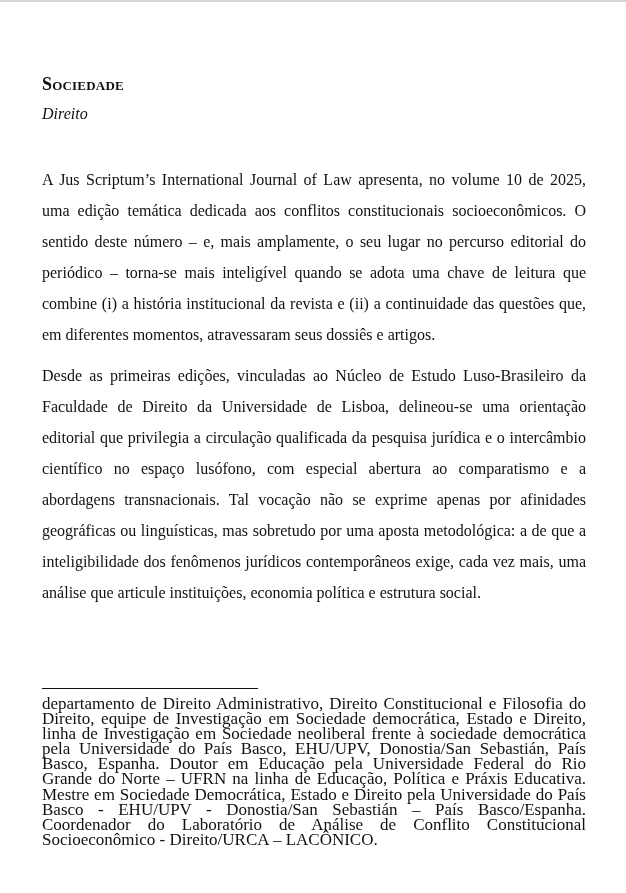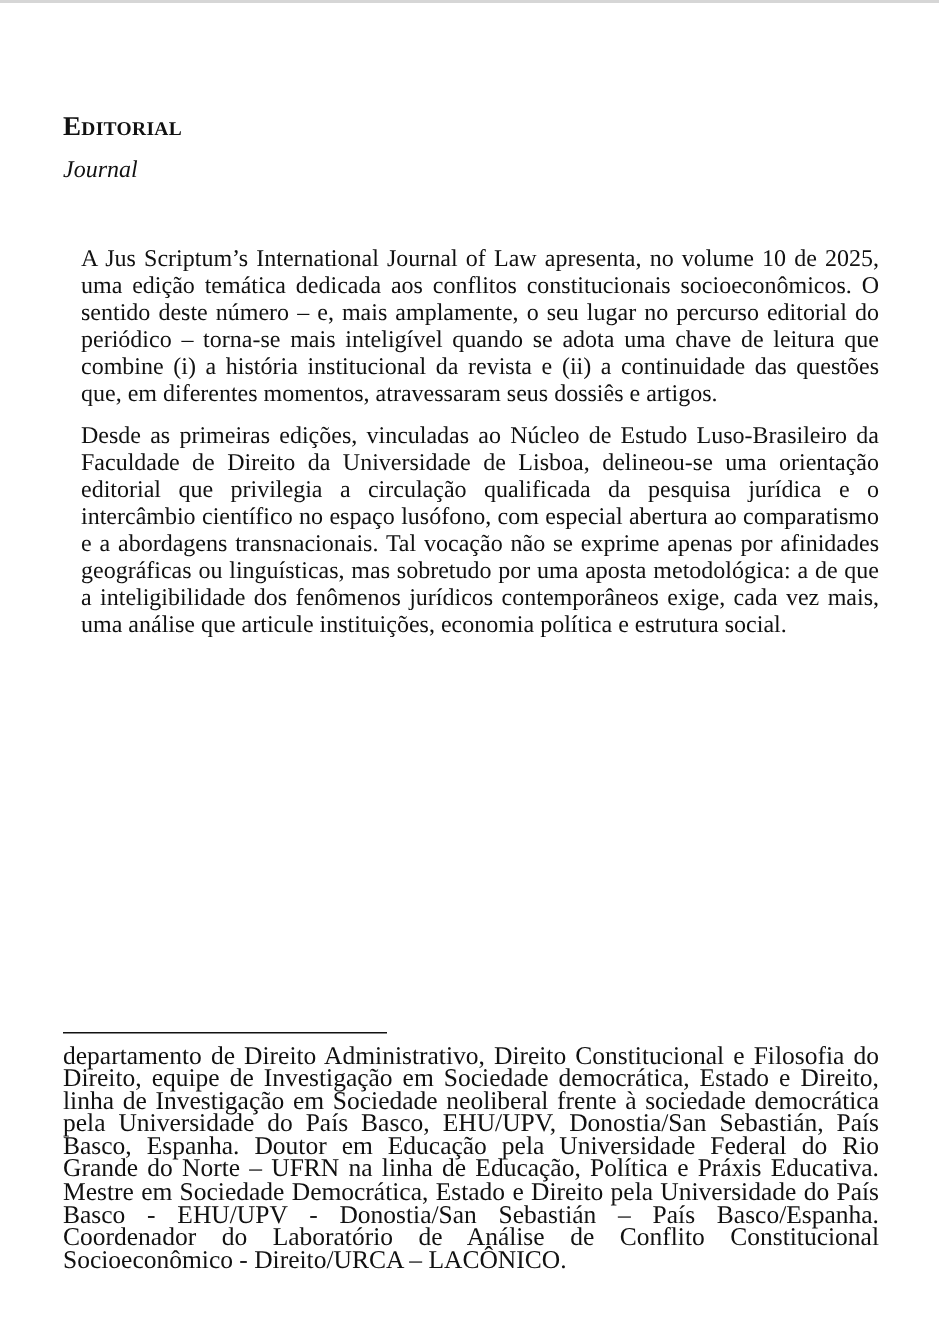--- a/index.html
+++ b/index.html
@@ -45,23 +45,23 @@
       font-style: italic;
       margin: 0;
     }
     .body-text {
       position: absolute;
       top: 164px;
       left: 0;
       width: 544px;
     }
     .para {
-      margin: 0 0 10px 12px;
+      margin: 0 0 10px 0;
       font-size: 16px;
-      line-height: 18px;
+      line-height: 31px;
       text-align: justify;
       text-align-last: left;
     }
     .footnote-rule {
       position: absolute;
       top: 688px;
       left: 0;
       width: 216px;
       height: 1px;
       background: #111111;
@@ -77,22 +77,22 @@
       text-align-last: left;
       margin: 0;
     }
   </style>
 </head>
 <body>
 
 <div class="top-border"></div>
 
 <div class="page">
-  <h1 class="title">Editorial</h1>
-  <p class="subtitle">Journal</p>
+  <h1 class="title">Sociedade</h1>
+  <p class="subtitle">Direito</p>
 
   <div class="body-text">
     <p class="para">A Jus Scriptum’s International Journal of Law apresenta, no volume 10 de 2025, uma edição temática dedicada aos conflitos constitucionais socioeconômicos. O sentido deste número – e, mais amplamente, o seu lugar no percurso editorial do periódico – torna-se mais inteligível quando se adota uma chave de leitura que combine (i) a história institucional da revista e (ii) a continuidade das questões que, em diferentes momentos, atravessaram seus dossiês e artigos.</p>
     <p class="para">Desde as primeiras edições, vinculadas ao Núcleo de Estudo Luso-Brasileiro da Faculdade de Direito da Universidade de Lisboa, delineou-se uma orientação editorial que privilegia a circulação qualificada da pesquisa jurídica e o intercâmbio científico no espaço lusófono, com especial abertura ao comparatismo e a abordagens transnacionais. Tal vocação não se exprime apenas por afinidades geográficas ou linguísticas, mas sobretudo por uma aposta metodológica: a de que a inteligibilidade dos fenômenos jurídicos contemporâneos exige, cada vez mais, uma análise que articule instituições, economia política e estrutura social.</p>
   </div>
 
   <div class="footnote-rule"></div>
   <p class="footnote">departamento de Direito Administrativo, Direito Constitucional e Filosofia do Direito, equipe de Investigação em Sociedade democrática, Estado e Direito, linha de Investigação em Sociedade neoliberal frente à sociedade democrática pela Universidade do País Basco, EHU/UPV, Donostia/San Sebastián, País Basco, Espanha. Doutor em Educação pela Universidade Federal do Rio Grande do Norte – UFRN na linha de Educação, Política e Práxis Educativa. Mestre em Sociedade Democrática, Estado e Direito pela Universidade do País Basco - EHU/UPV - Donostia/San Sebastián – País Basco/Espanha. Coordenador do Laboratório de Análise de Conflito Constitucional Socioeconômico - Direito/URCA – LACÔNICO.</p>
 </div>
 

